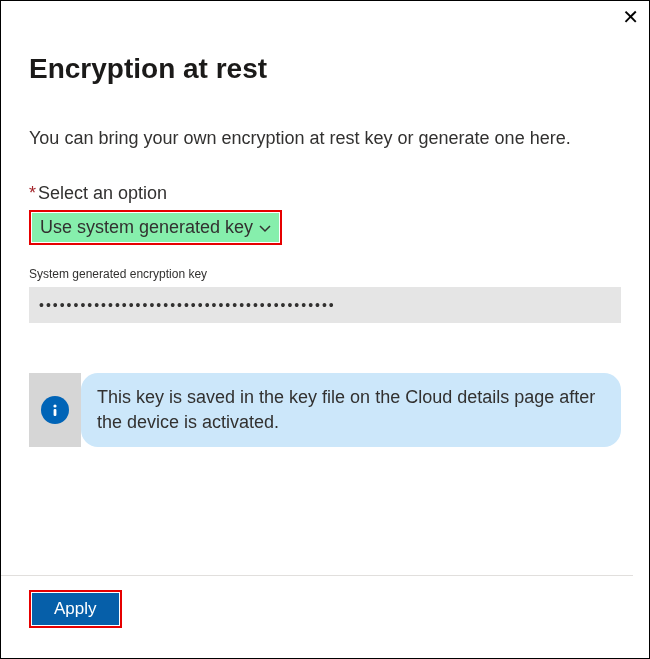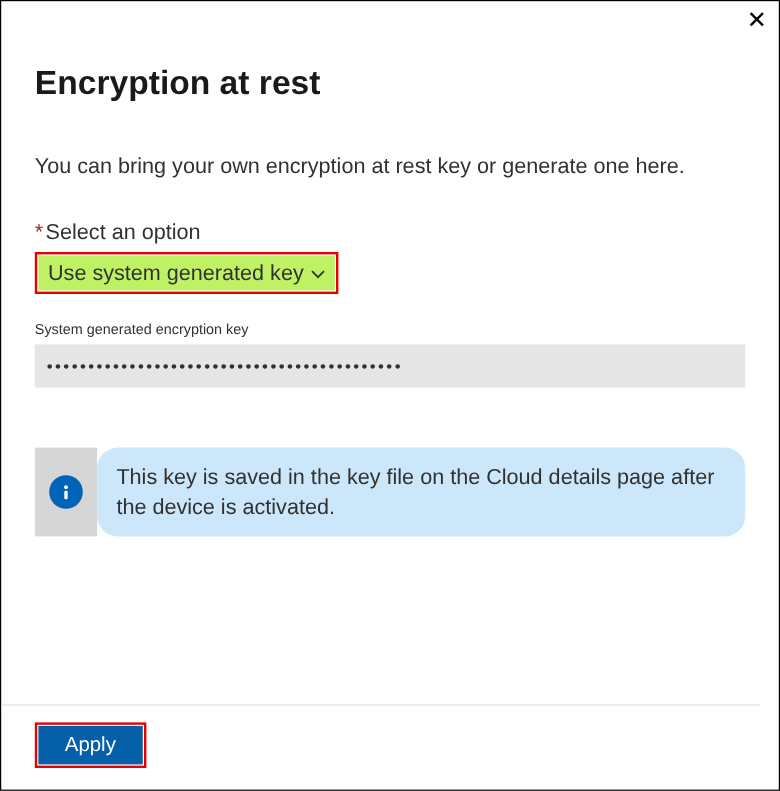--- a/index.html
+++ b/index.html
@@ -54,21 +54,21 @@
       margin-bottom: 22px;
     }
     .dropdown {
       display: inline-flex;
       align-items: flex-start;
       gap: 6px;
       padding: 4px 8px;
       font-size: 18px;
       color: #323130;
       cursor: pointer;
-      background: #bef264;
+      background: #86efac;
     }
     .chevron {
       display: inline-block;
     }
     .key-label {
       font-size: 12px;
       margin-bottom: 6px;
     }
     .key-field {
       width: 100%;
@@ -112,21 +112,21 @@
       line-height: 1.4;
       color: #323130;
       border-radius: 17px;
     }
     .footer {
       position: absolute;
       bottom: 0;
       left: 0;
       right: 16px;
       border-top: 1px solid #e1dfdd;
-      padding: 14px 28px 18px 28px;
+      padding: 14px 28px 30px 28px;
     }
     .apply-wrap {
       display: inline-block;
       border: 2px solid #e60000;
       padding: 1px;
     }
     .apply-btn {
       background: #065fa9;
       color: #fff;
       border: none;

